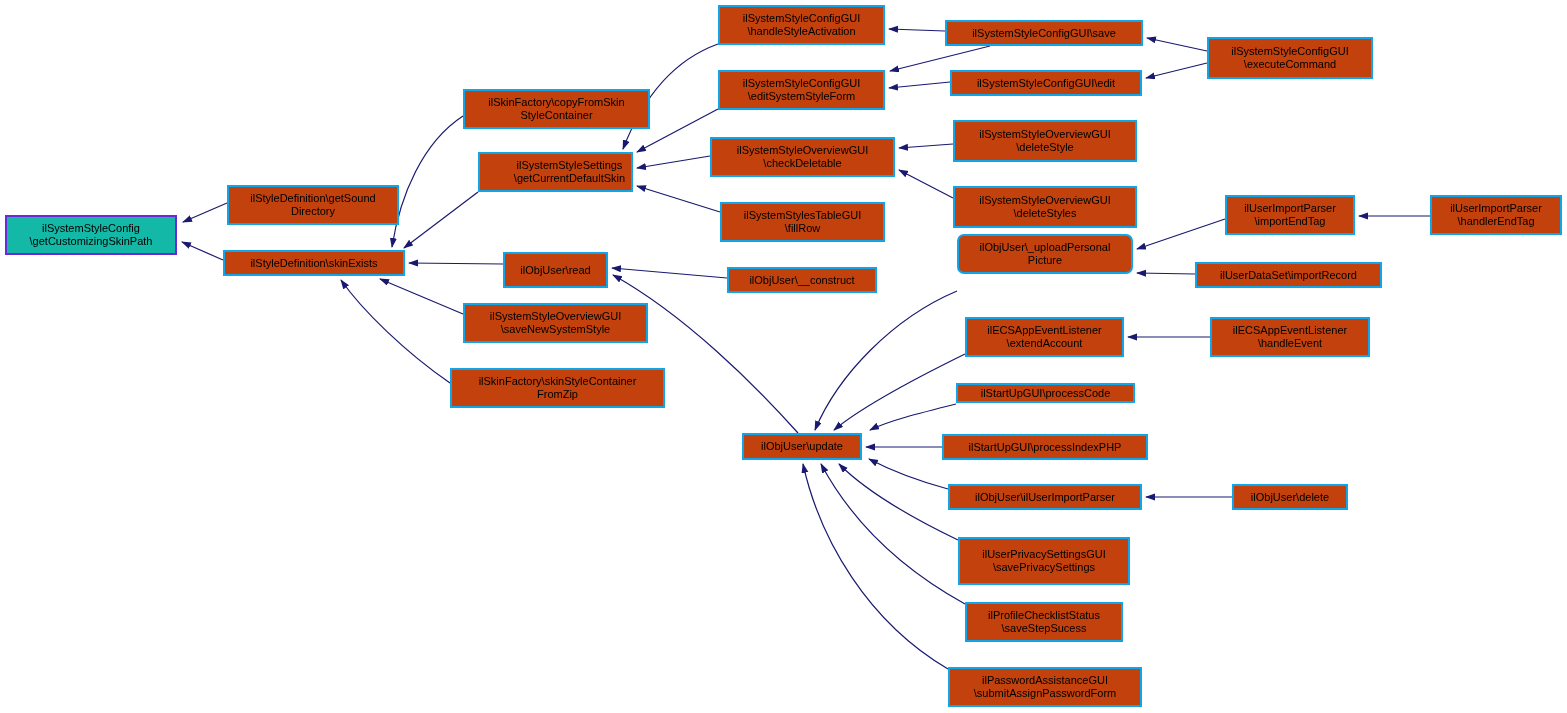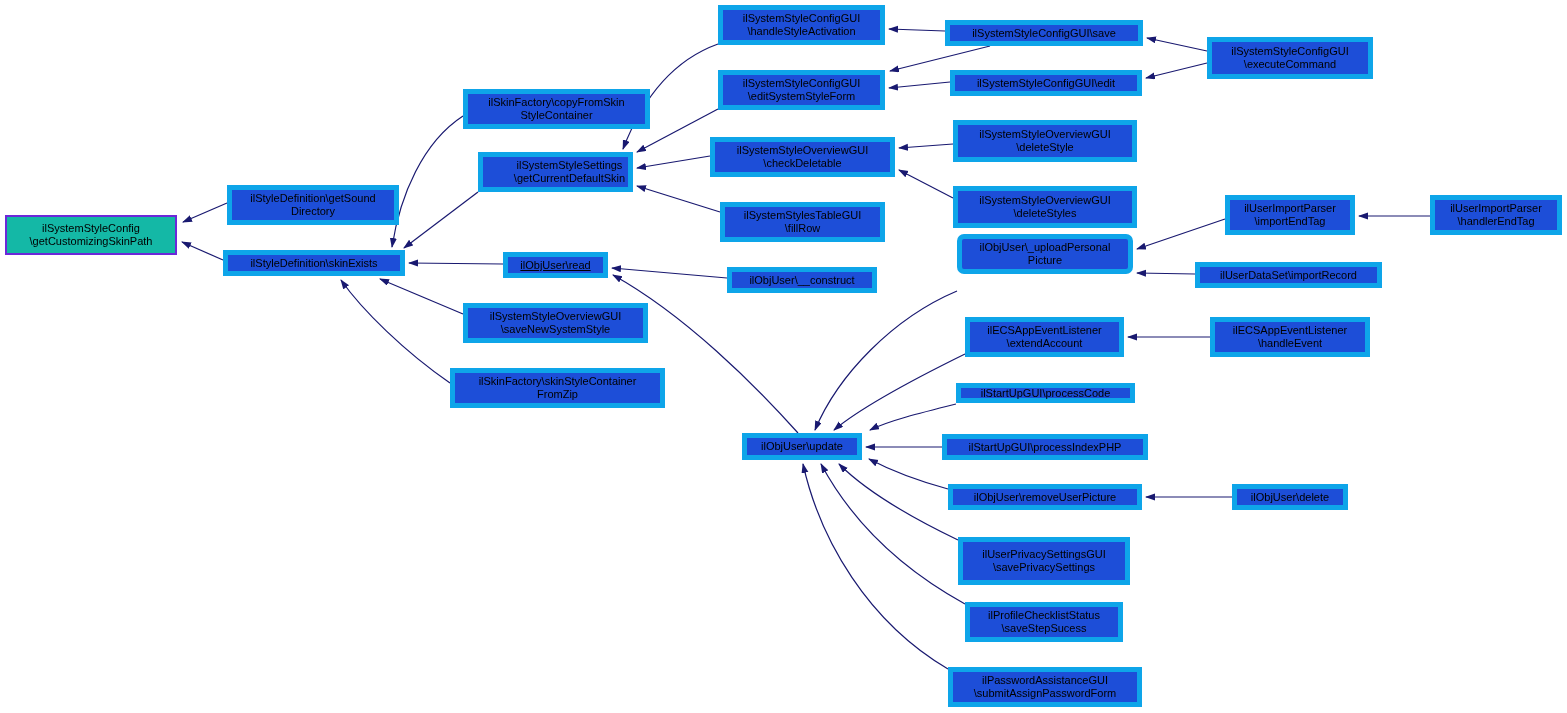--- a/index.html
+++ b/index.html
@@ -4,21 +4,21 @@
 <style>
   html,body{margin:0;padding:0;}
   body{
     width:1567px;height:713px;background:#ffffff;position:relative;
     font-family:"Liberation Sans",sans-serif;overflow:hidden;
   }
   .graph{position:absolute;left:0;top:0;width:1567px;height:713px;}
   svg.edges{position:absolute;left:0;top:0;}
   .edge{fill:none;stroke:#191970;stroke-width:1.2px;}
   .node{
-    position:absolute;background:#1d4ed8;border:5px solid #0ea5e9;
+    position:absolute;background:#c2410c;border:2px solid #0ea5e9;
     display:flex;align-items:center;justify-content:center;text-align:center;
     font-size:11px;line-height:13px;color:#000000;box-sizing:border-box;
     cursor:pointer;
   }
   .node.hl{background:#14b8a6;border:2px solid #6d28d9;cursor:default;}
   .lbl{white-space:pre-line;display:block;padding:0 2px;}
 </style>
 </head>
 <body>
 
@@ -77,21 +77,21 @@
     <span class="lbl">ilStyleDefinition\skinExists</span>
   </div>
   <div class="node" style="left:463px;top:89px;width:187px;height:40px;">
     <span class="lbl">ilSkinFactory\copyFromSkin
 StyleContainer</span>
   </div>
   <div class="node" style="left:478px;top:152px;width:155px;height:40px;padding-left:28px;">
     <span class="lbl">ilSystemStyleSettings
 \getCurrentDefaultSkin</span>
   </div>
-  <div class="node" style="left:503px;top:252px;width:105px;height:26px;text-decoration:underline;">
+  <div class="node" style="left:503px;top:252px;width:105px;height:36px;">
     <span class="lbl">ilObjUser\read</span>
   </div>
   <div class="node" style="left:463px;top:303px;width:185px;height:40px;">
     <span class="lbl">ilSystemStyleOverviewGUI
 \saveNewSystemStyle</span>
   </div>
   <div class="node" style="left:450px;top:368px;width:215px;height:40px;">
     <span class="lbl">ilSkinFactory\skinStyleContainer
 FromZip</span>
   </div>
@@ -139,21 +139,21 @@
     <span class="lbl">ilECSAppEventListener
 \extendAccount</span>
   </div>
   <div class="node" style="left:956px;top:383px;width:179px;height:20px;">
     <span class="lbl">ilStartUpGUI\processCode</span>
   </div>
   <div class="node" style="left:942px;top:434px;width:206px;height:26px;">
     <span class="lbl">ilStartUpGUI\processIndexPHP</span>
   </div>
   <div class="node" style="left:948px;top:484px;width:194px;height:26px;">
-    <span class="lbl">ilObjUser\removeUserPicture</span>
+    <span class="lbl">ilObjUser\ilUserImportParser</span>
   </div>
   <div class="node" style="left:958px;top:537px;width:172px;height:48px;">
     <span class="lbl">ilUserPrivacySettingsGUI
 \savePrivacySettings</span>
   </div>
   <div class="node" style="left:965px;top:602px;width:158px;height:40px;">
     <span class="lbl">ilProfileChecklistStatus
 \saveStepSucess</span>
   </div>
   <div class="node" style="left:948px;top:667px;width:194px;height:40px;">

